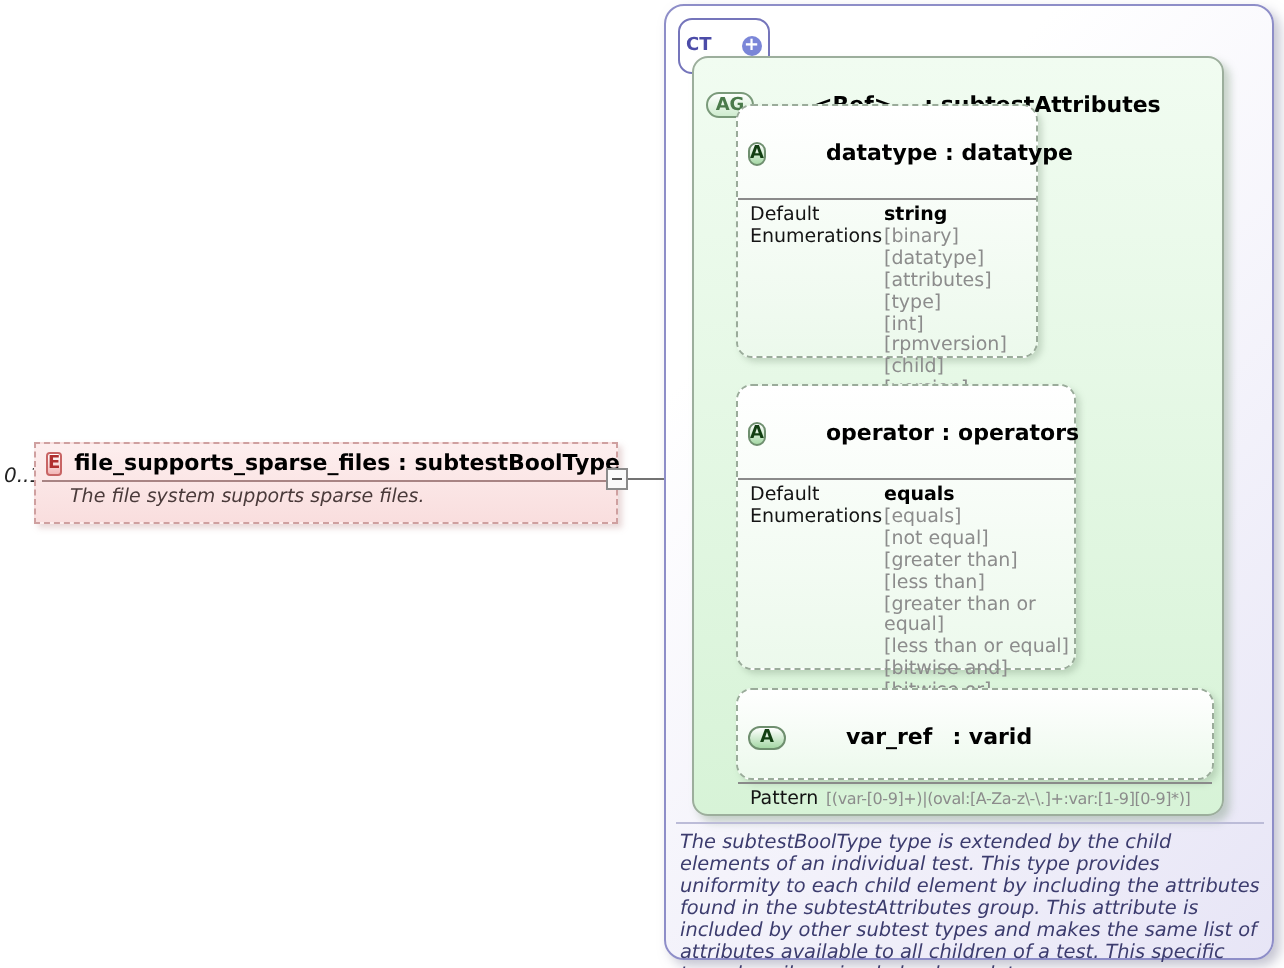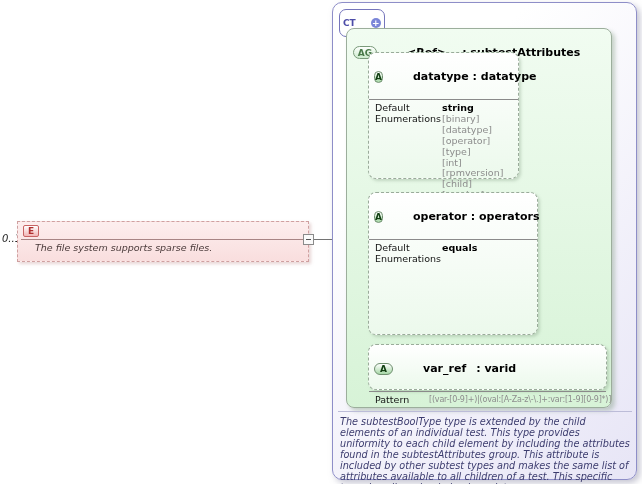--- a/index.html
+++ b/index.html
@@ -63,35 +63,36 @@
     width:19px; height:12px; font-size:9px; font-weight:bold; color:#123f12;
     background:linear-gradient(to bottom,#ffffff,#a6d8a6); border:1px solid #6f8f6f; border-radius:7px; }
   .attr-title { font-size:11px; font-weight:bold; color:#000; white-space:pre; }
   .attr-title .type-gap { margin-left:10px;margin-top:44px; }
   .attr-body { display:grid; grid-template-columns:67px 1fr; padding:3px 2px 2px 6px;
     font-size:9.5px; line-height:10.9px; }
   .attr-varref .attr-body { grid-template-columns:38px 1fr; }
   .row-label { color:#141414; }
   .val-default { font-weight:bold; color:#000; }
   .enum { color:#8c8c8c; }
-  .pattern-val { color:#8c8c8c; font-size:8px; white-space:nowrap; letter-spacing:-0.2px;margin-left:16px; }
+  .pattern-val { color:#8c8c8c; font-size:8px; white-space:nowrap; letter-spacing:-0.2px; }
 
   
   .ct-doc { position:absolute; left:338px; top:411px; width:294px;
     border-top:1px solid #bcbcd8; padding:4px 2px 0 2px;
     font-size:9.7px; line-height:11px; font-style:italic; color:#3c3c6e; }
 </style>
 </head>
 <body>
 
 <div class="occurrence">0..1</div>
 
 <div class="element-box">
   <div class="element-header">
     <span class="badge-e">E</span>
+    <span class="element-title">file_supports_sparse_files : subtestBoolType</span>
   </div>
   <div class="element-sep"></div>
   <div class="element-desc">The file system supports sparse files.</div>
 </div>
 
 <div class="line" style="left:309px; top:239px; width:23px; height:1px;"></div>
 <div class="minus-box">
     <span class="dash"></span>
   </div>
 <div class="line" style="left:332px; top:239px; width:25px; height:1px;"></div>
@@ -125,41 +126,52 @@
       <span>datatype</span> <span>: datatype</span>
     </span>
   </div>
   <div class="attr-body">
     <div class="row-label">Default</div>
     <div class="val-default">string</div>
     <div class="row-label">Enumerations</div>
     <div>
       <div class="enum">[binary]</div>
       <div class="enum">[datatype]</div>
-      <div class="enum">[operator]</div>
+      <div class="enum">[attributes]</div>
       <div class="enum">[type]</div>
       <div class="enum">[int]</div>
       <div class="enum">[rpmversion]</div>
       <div class="enum">[child]</div>
       <div class="enum">[version]</div>
     </div>
   </div>
 </div>
 
 <div class="attr-box attr-operator">
   <div class="attr-header">
     <span class="badge-a">A</span>
     <span class="attr-title">
       <span>operator</span> <span>: operators</span>
     </span>
   </div>
   <div class="attr-body">
     <div class="row-label">Default</div>
     <div class="val-default">equals</div>
     <div class="row-label">Enumerations</div>
+    <div>
+      <div class="enum">[equals]</div>
+      <div class="enum">[not equal]</div>
+      <div class="enum">[greater than]</div>
+      <div class="enum">[less than]</div>
+      <div class="enum">[greater than or equal]</div>
+      <div class="enum">[less than or equal]</div>
+      <div class="enum">[bitwise and]</div>
+      <div class="enum">[bitwise or]</div>
+      <div class="enum">[pattern match]</div>
+    </div>
   </div>
 </div>
 
 <div class="attr-box attr-varref">
   <div class="attr-header">
     <span class="badge-a">A</span>
     <span class="attr-title">
       <span>var_ref</span><span class="type-gap">: varid</span>
     </span>
   </div>

